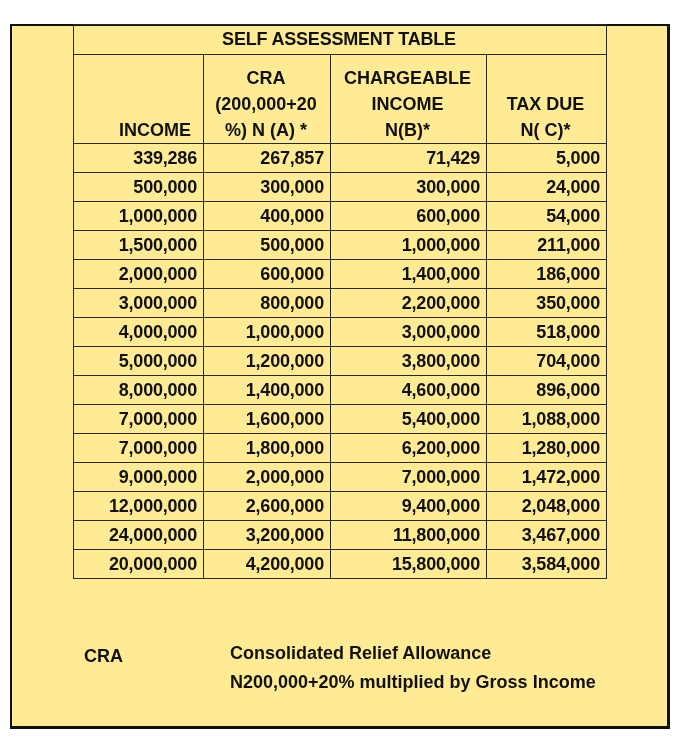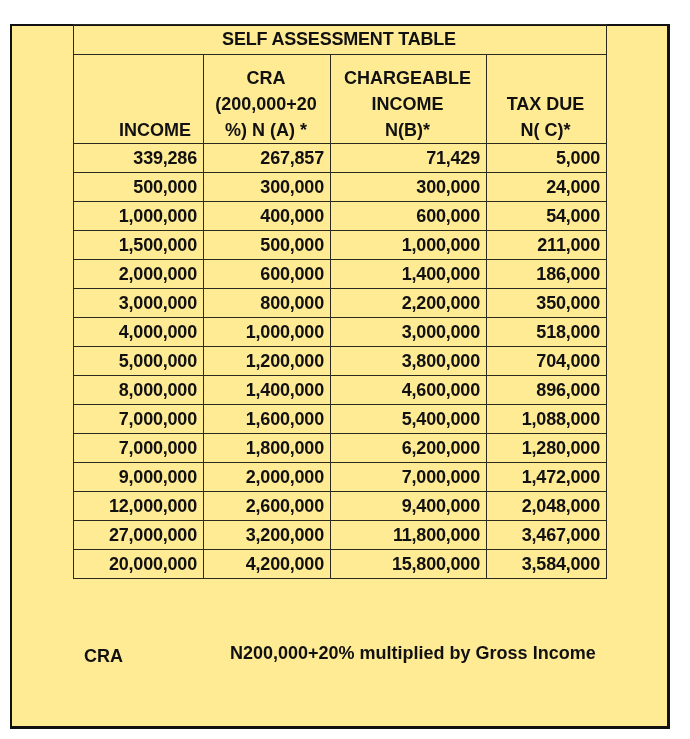--- a/index.html
+++ b/index.html
@@ -126,33 +126,34 @@
           <td class="num">7,000,000</td>
           <td class="num">1,472,000</td>
         </tr>
         <tr>
           <td class="num">12,000,000</td>
           <td class="num">2,600,000</td>
           <td class="num">9,400,000</td>
           <td class="num">2,048,000</td>
         </tr>
         <tr>
-          <td class="num">27,000,000</td>
+          <td class="num">24,000,000</td>
           <td class="num">3,200,000</td>
           <td class="num">11,800,000</td>
           <td class="num">3,467,000</td>
         </tr>
         <tr>
           <td class="num">20,000,000</td>
           <td class="num">4,200,000</td>
           <td class="num">15,800,000</td>
           <td class="num">3,584,000</td>
         </tr>
       </tbody>
   </table>
 
   <div class="legend">
     <div class="abbr">CRA</div>
     <div class="def">
+      <div>Consolidated Relief Allowance</div>
       <div>N200,000+20% multiplied by Gross Income</div>
     </div>
   </div>
 </div>
 
 </body></html>

